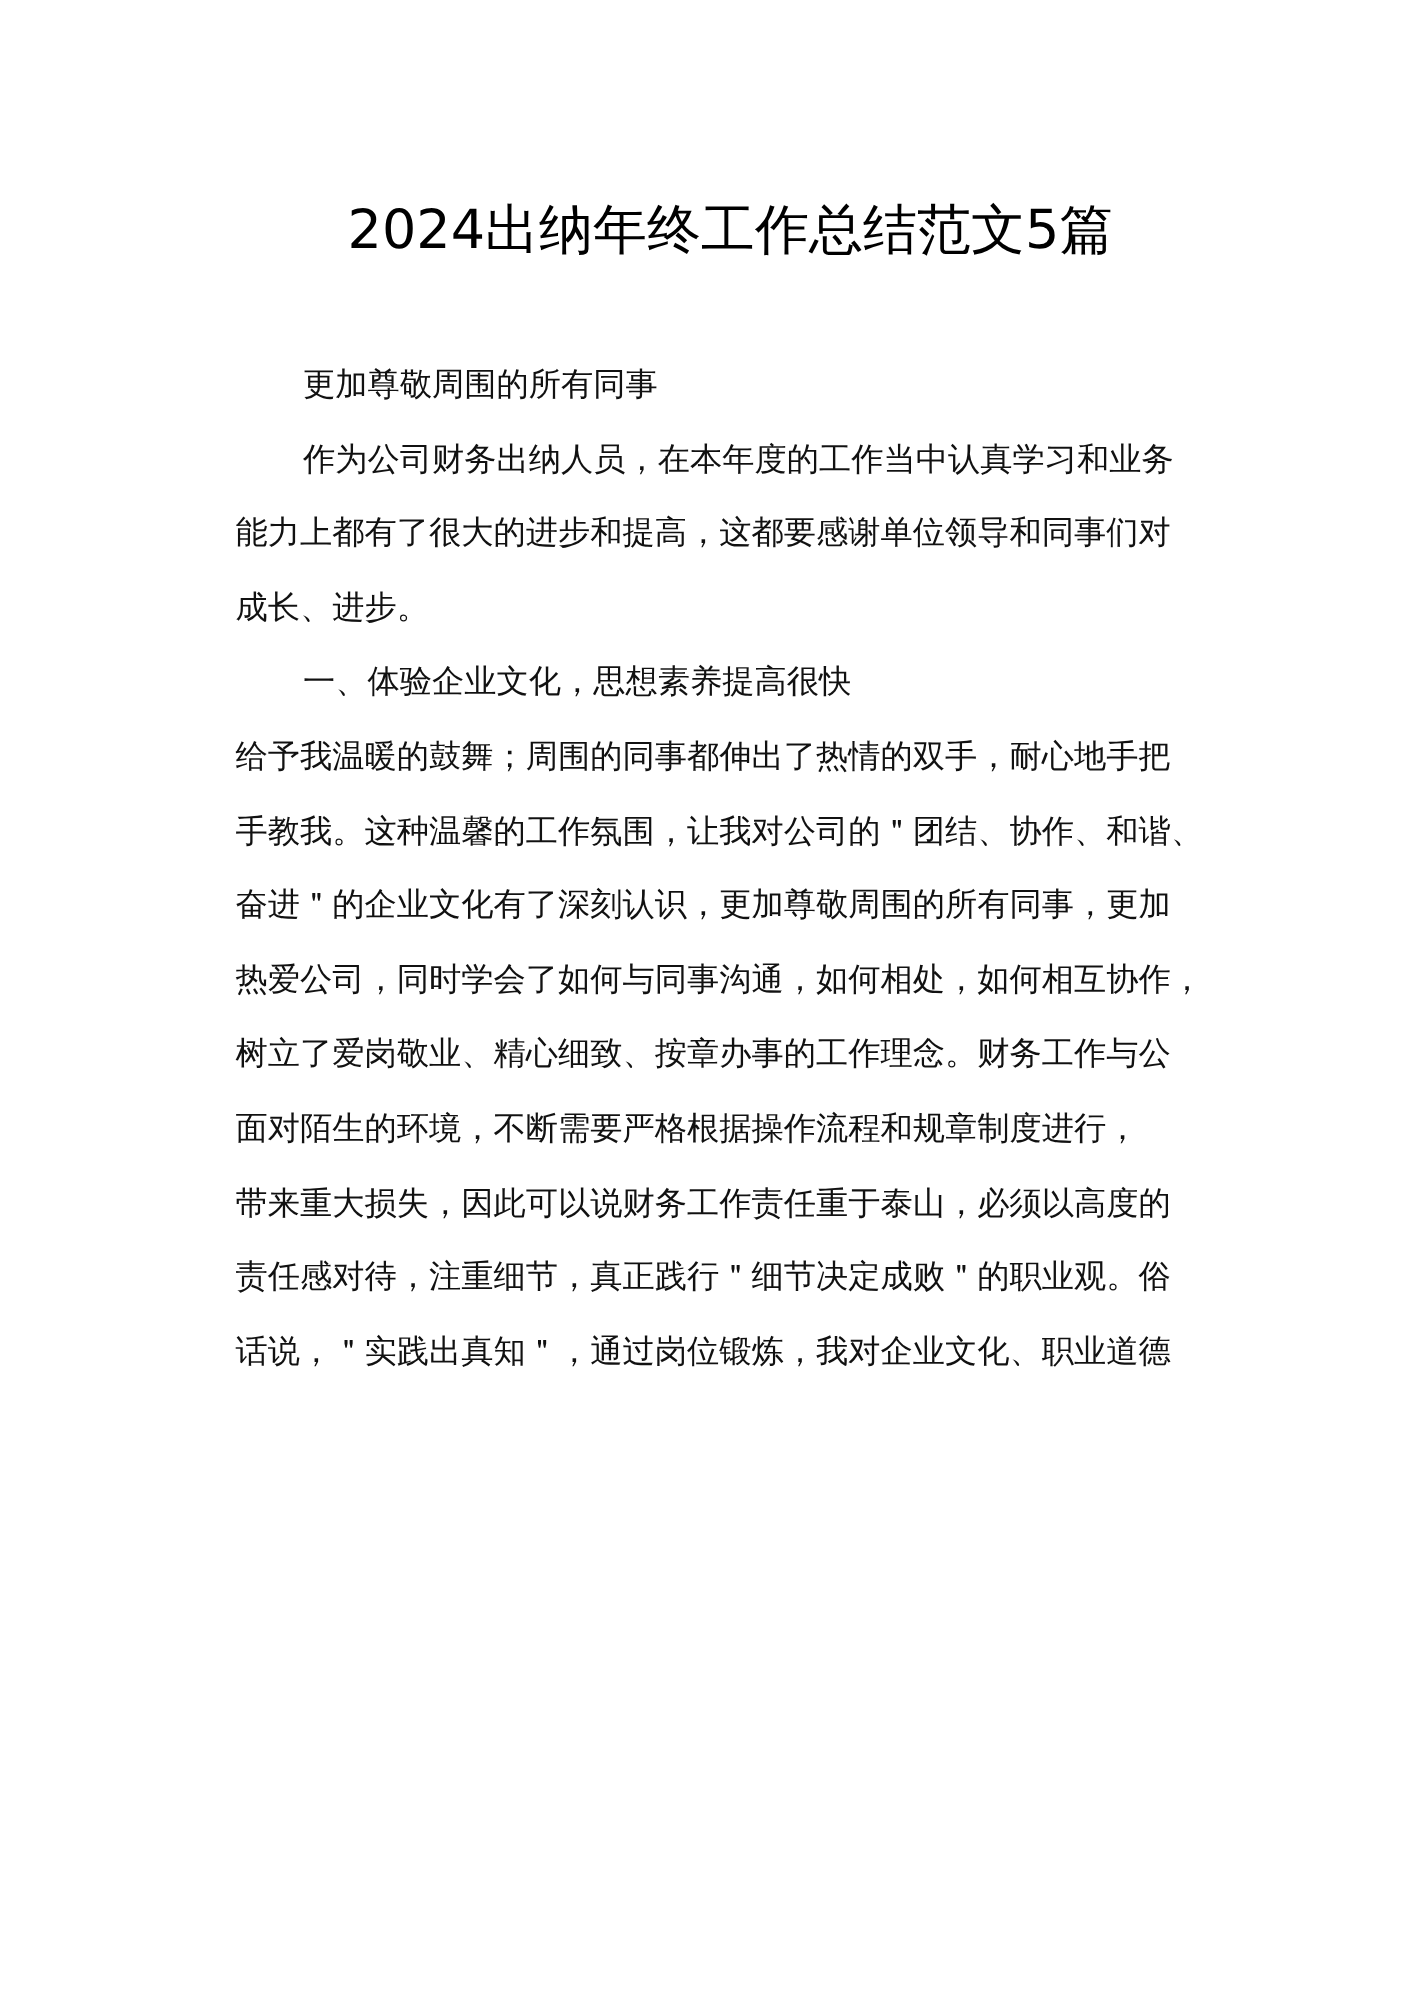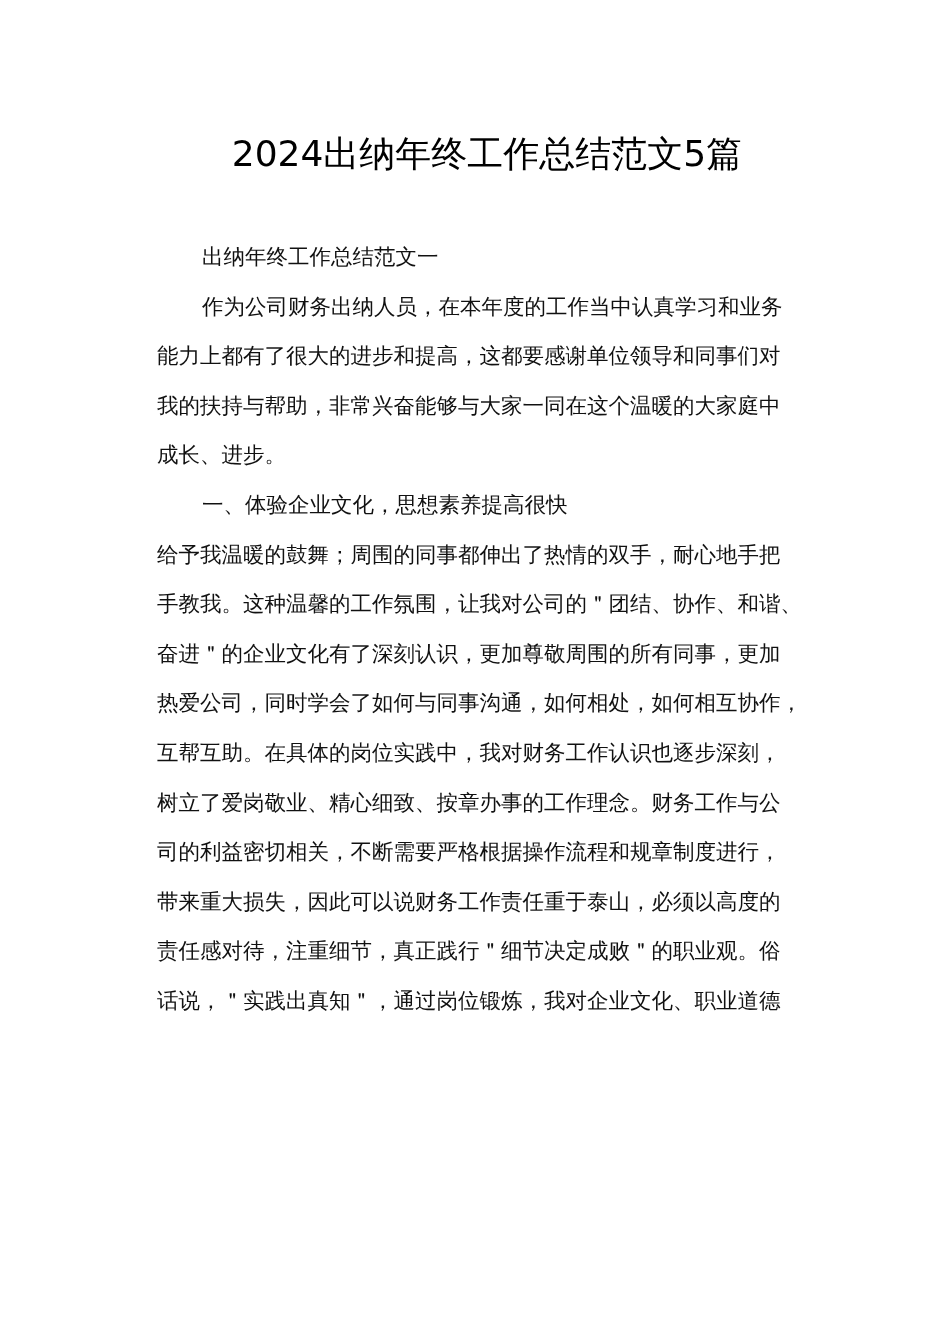--- a/index.html
+++ b/index.html
@@ -53,30 +53,28 @@
       padding-left: 45px;
     }
   </style>
 </head>
 <body>
 
 <div class="page">
   <div class="title">2024出纳年终工作总结范文5篇</div>
 
   <div class="body-text">
-    <div class="line indent">出纳年终工作总结范文一</div>
+    <div class="line indent">更加尊敬周围的所有同事</div>
     <div class="line indent">作为公司财务出纳人员，在本年度的工作当中认真学习和业务</div>
     <div class="line">能力上都有了很大的进步和提高，这都要感谢单位领导和同事们对</div>
-    <div class="line">我的扶持与帮助，非常兴奋能够与大家一同在这个温暖的大家庭中</div>
     <div class="line">成长、进步。</div>
     <div class="line indent">一、体验企业文化，思想素养提高很快</div>
     <div class="line">给予我温暖的鼓舞；周围的同事都伸出了热情的双手，耐心地手把</div>
     <div class="line">手教我。这种温馨的工作氛围，让我对公司的＂团结、协作、和谐、</div>
     <div class="line">奋进＂的企业文化有了深刻认识，更加尊敬周围的所有同事，更加</div>
     <div class="line">热爱公司，同时学会了如何与同事沟通，如何相处，如何相互协作，</div>
-    <div class="line">互帮互助。在具体的岗位实践中，我对财务工作认识也逐步深刻，</div>
     <div class="line">树立了爱岗敬业、精心细致、按章办事的工作理念。财务工作与公</div>
-    <div class="line">司的利益密切相关，不断需要严格根据操作流程和规章制度进行，</div>
+    <div class="line">面对陌生的环境，不断需要严格根据操作流程和规章制度进行，</div>
     <div class="line">带来重大损失，因此可以说财务工作责任重于泰山，必须以高度的</div>
     <div class="line">责任感对待，注重细节，真正践行＂细节决定成败＂的职业观。俗</div>
     <div class="line">话说，＂实践出真知＂，通过岗位锻炼，我对企业文化、职业道德</div>
   </div>
 </div>
 
 </body></html>

